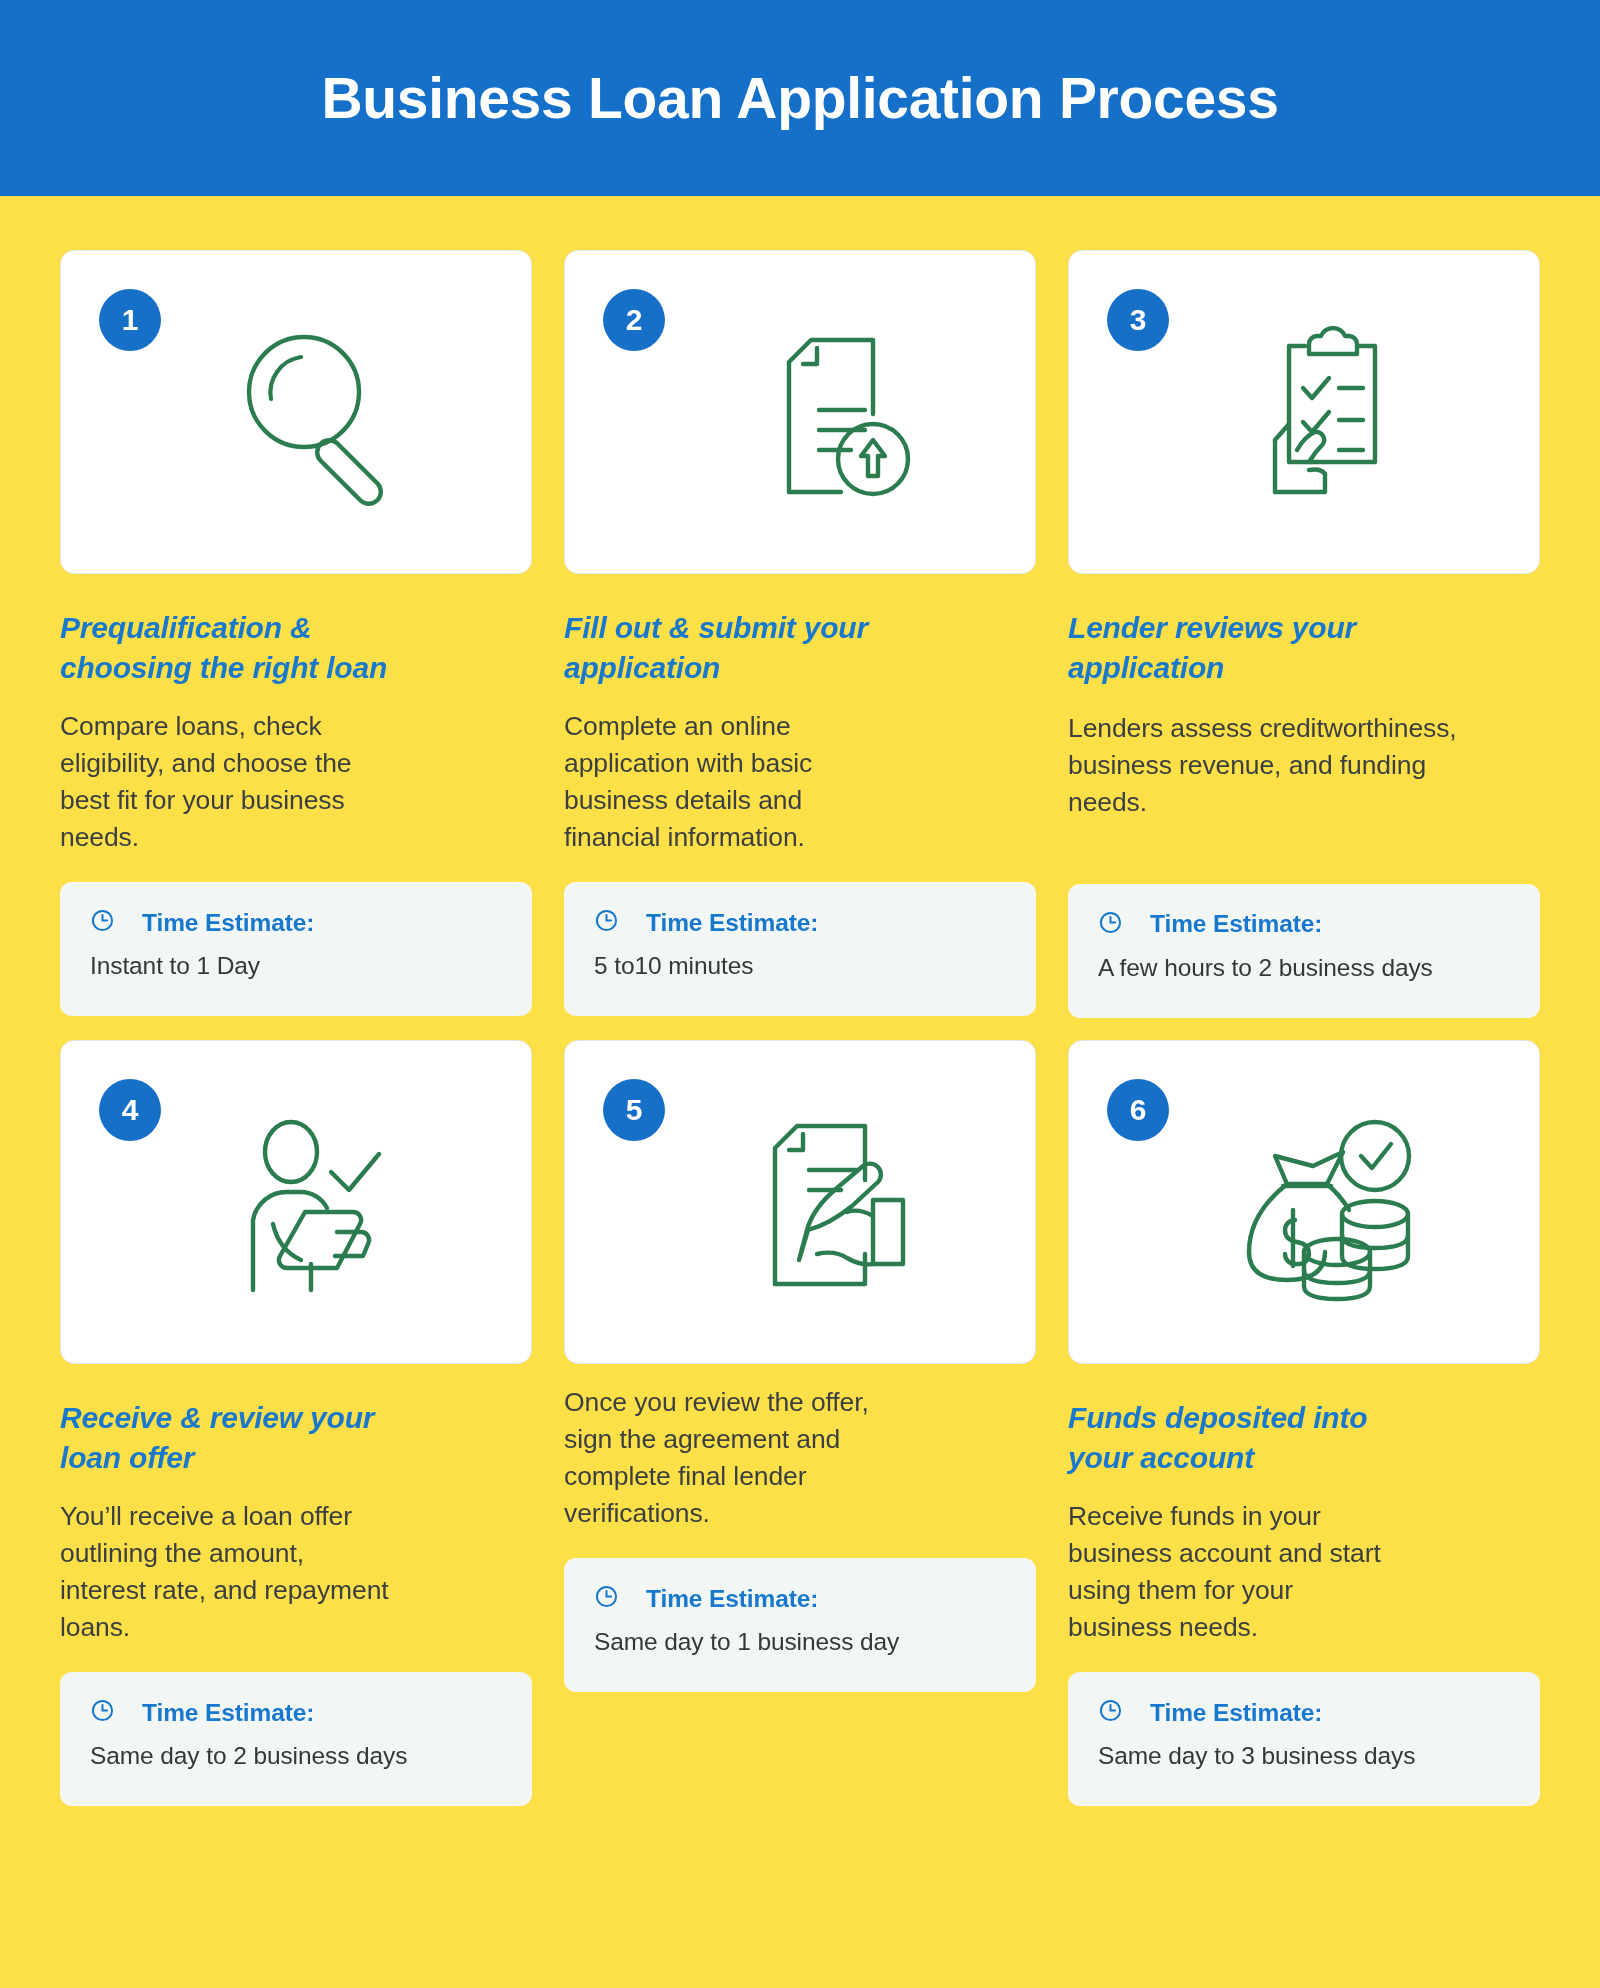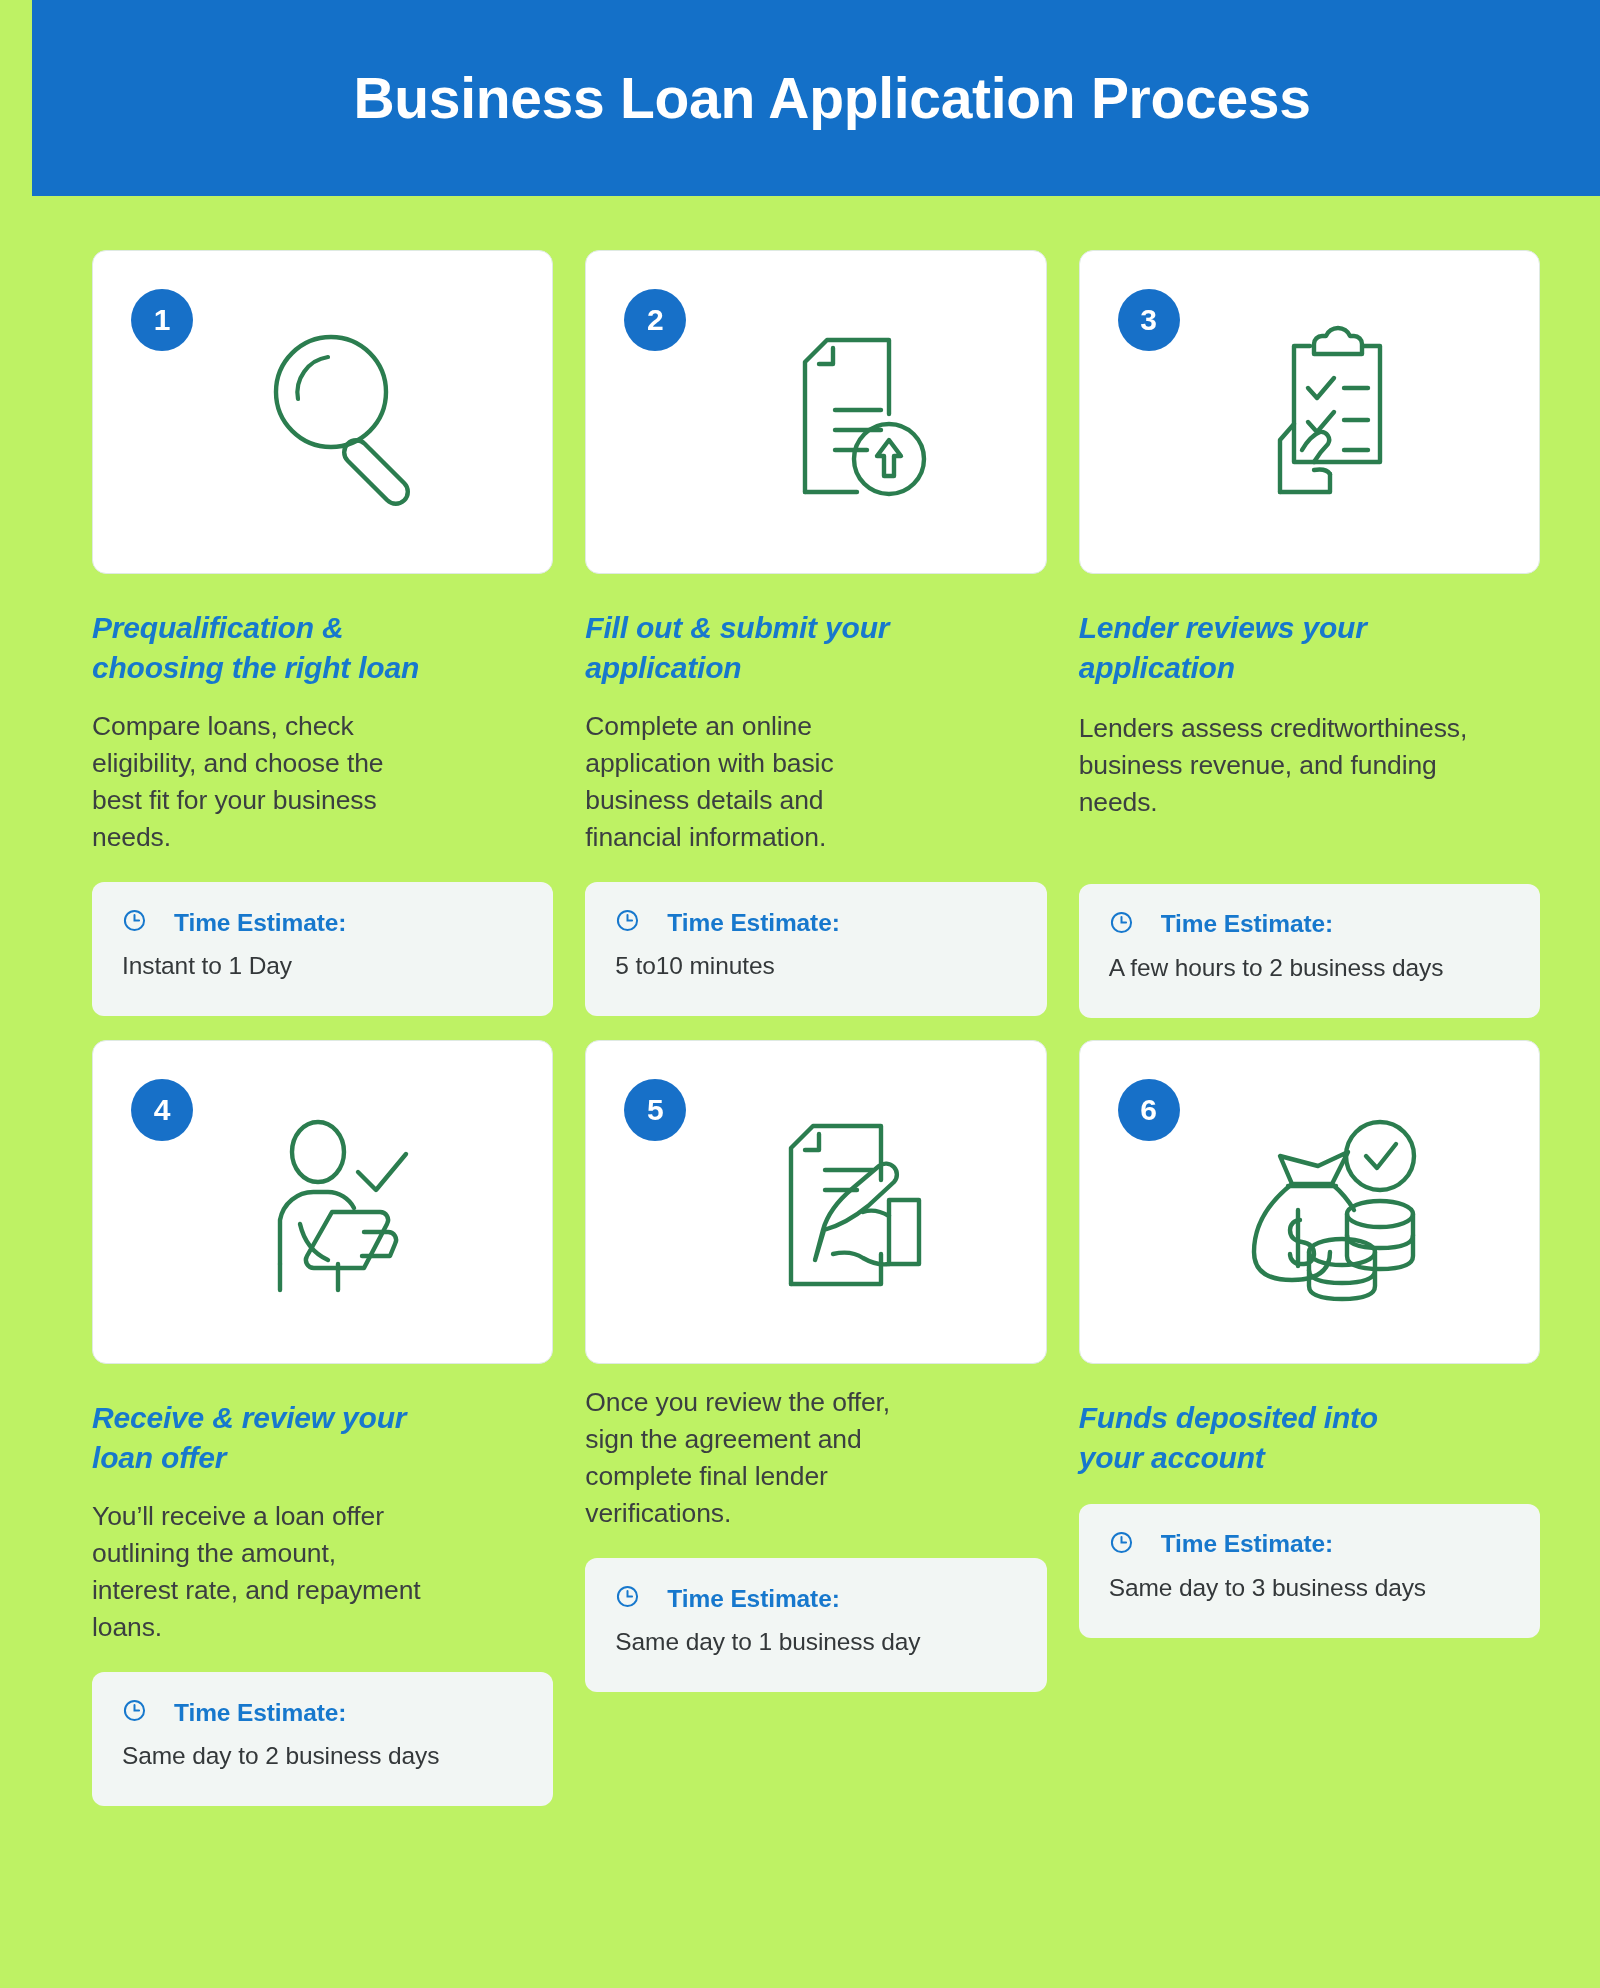--- a/index.html
+++ b/index.html
@@ -6,23 +6,22 @@
   html, body {
     width: 1600px;
     height: 1988px;
     background: #ffffff;
     font-family: "Liberation Sans", sans-serif;
   }
   .page {
     width: 1600px;
     height: 1988px;
     position: relative;
-    background: #bef264;
+    background: #fde047;
     overflow: hidden;
-    padding-left: 32px;
   }
 
   
   .header {
     width: 1600px;
     height: 196px;
     background: #1470c8;
     display: flex;
     align-items: center;
     justify-content: center;
@@ -317,20 +316,21 @@
             <ellipse cx="148" cy="110" rx="33" ry="13"></ellipse>
             <path d="M115 110 L115 152 q0 13 33 13 q33 0 33 -13 L181 110"></path>
             <path d="M115 131 q0 13 33 13 q33 0 33 -13"></path>
             <ellipse cx="110" cy="148" rx="33" ry="13"></ellipse>
             <path d="M77 148 L77 182 q0 13 33 13 q33 0 33 -13 L143 148"></path>
             <path d="M77 166 q0 13 33 13 q33 0 33 -13"></path>
           </svg>
         </div>
       </div>
       <div class="step-title title-narrow">Funds deposited into your account</div>
+      <div class="step-desc desc-narrow">Receive funds in your business account and start using them for your business needs.</div>
       <div class="time-box">
         <div class="time-head">
           <span class="clock-icon">
             <svg width="25" height="25" viewBox="0 0 24 24" fill="none" stroke="#1778cd" stroke-width="1.9" stroke-linecap="round">
               <circle cx="12" cy="12" r="9.2"></circle>
               <path d="M12 6.6 L12 12 L16.4 12"></path>
             </svg>
           </span>
           <span class="time-label">Time Estimate:</span>
         </div>

